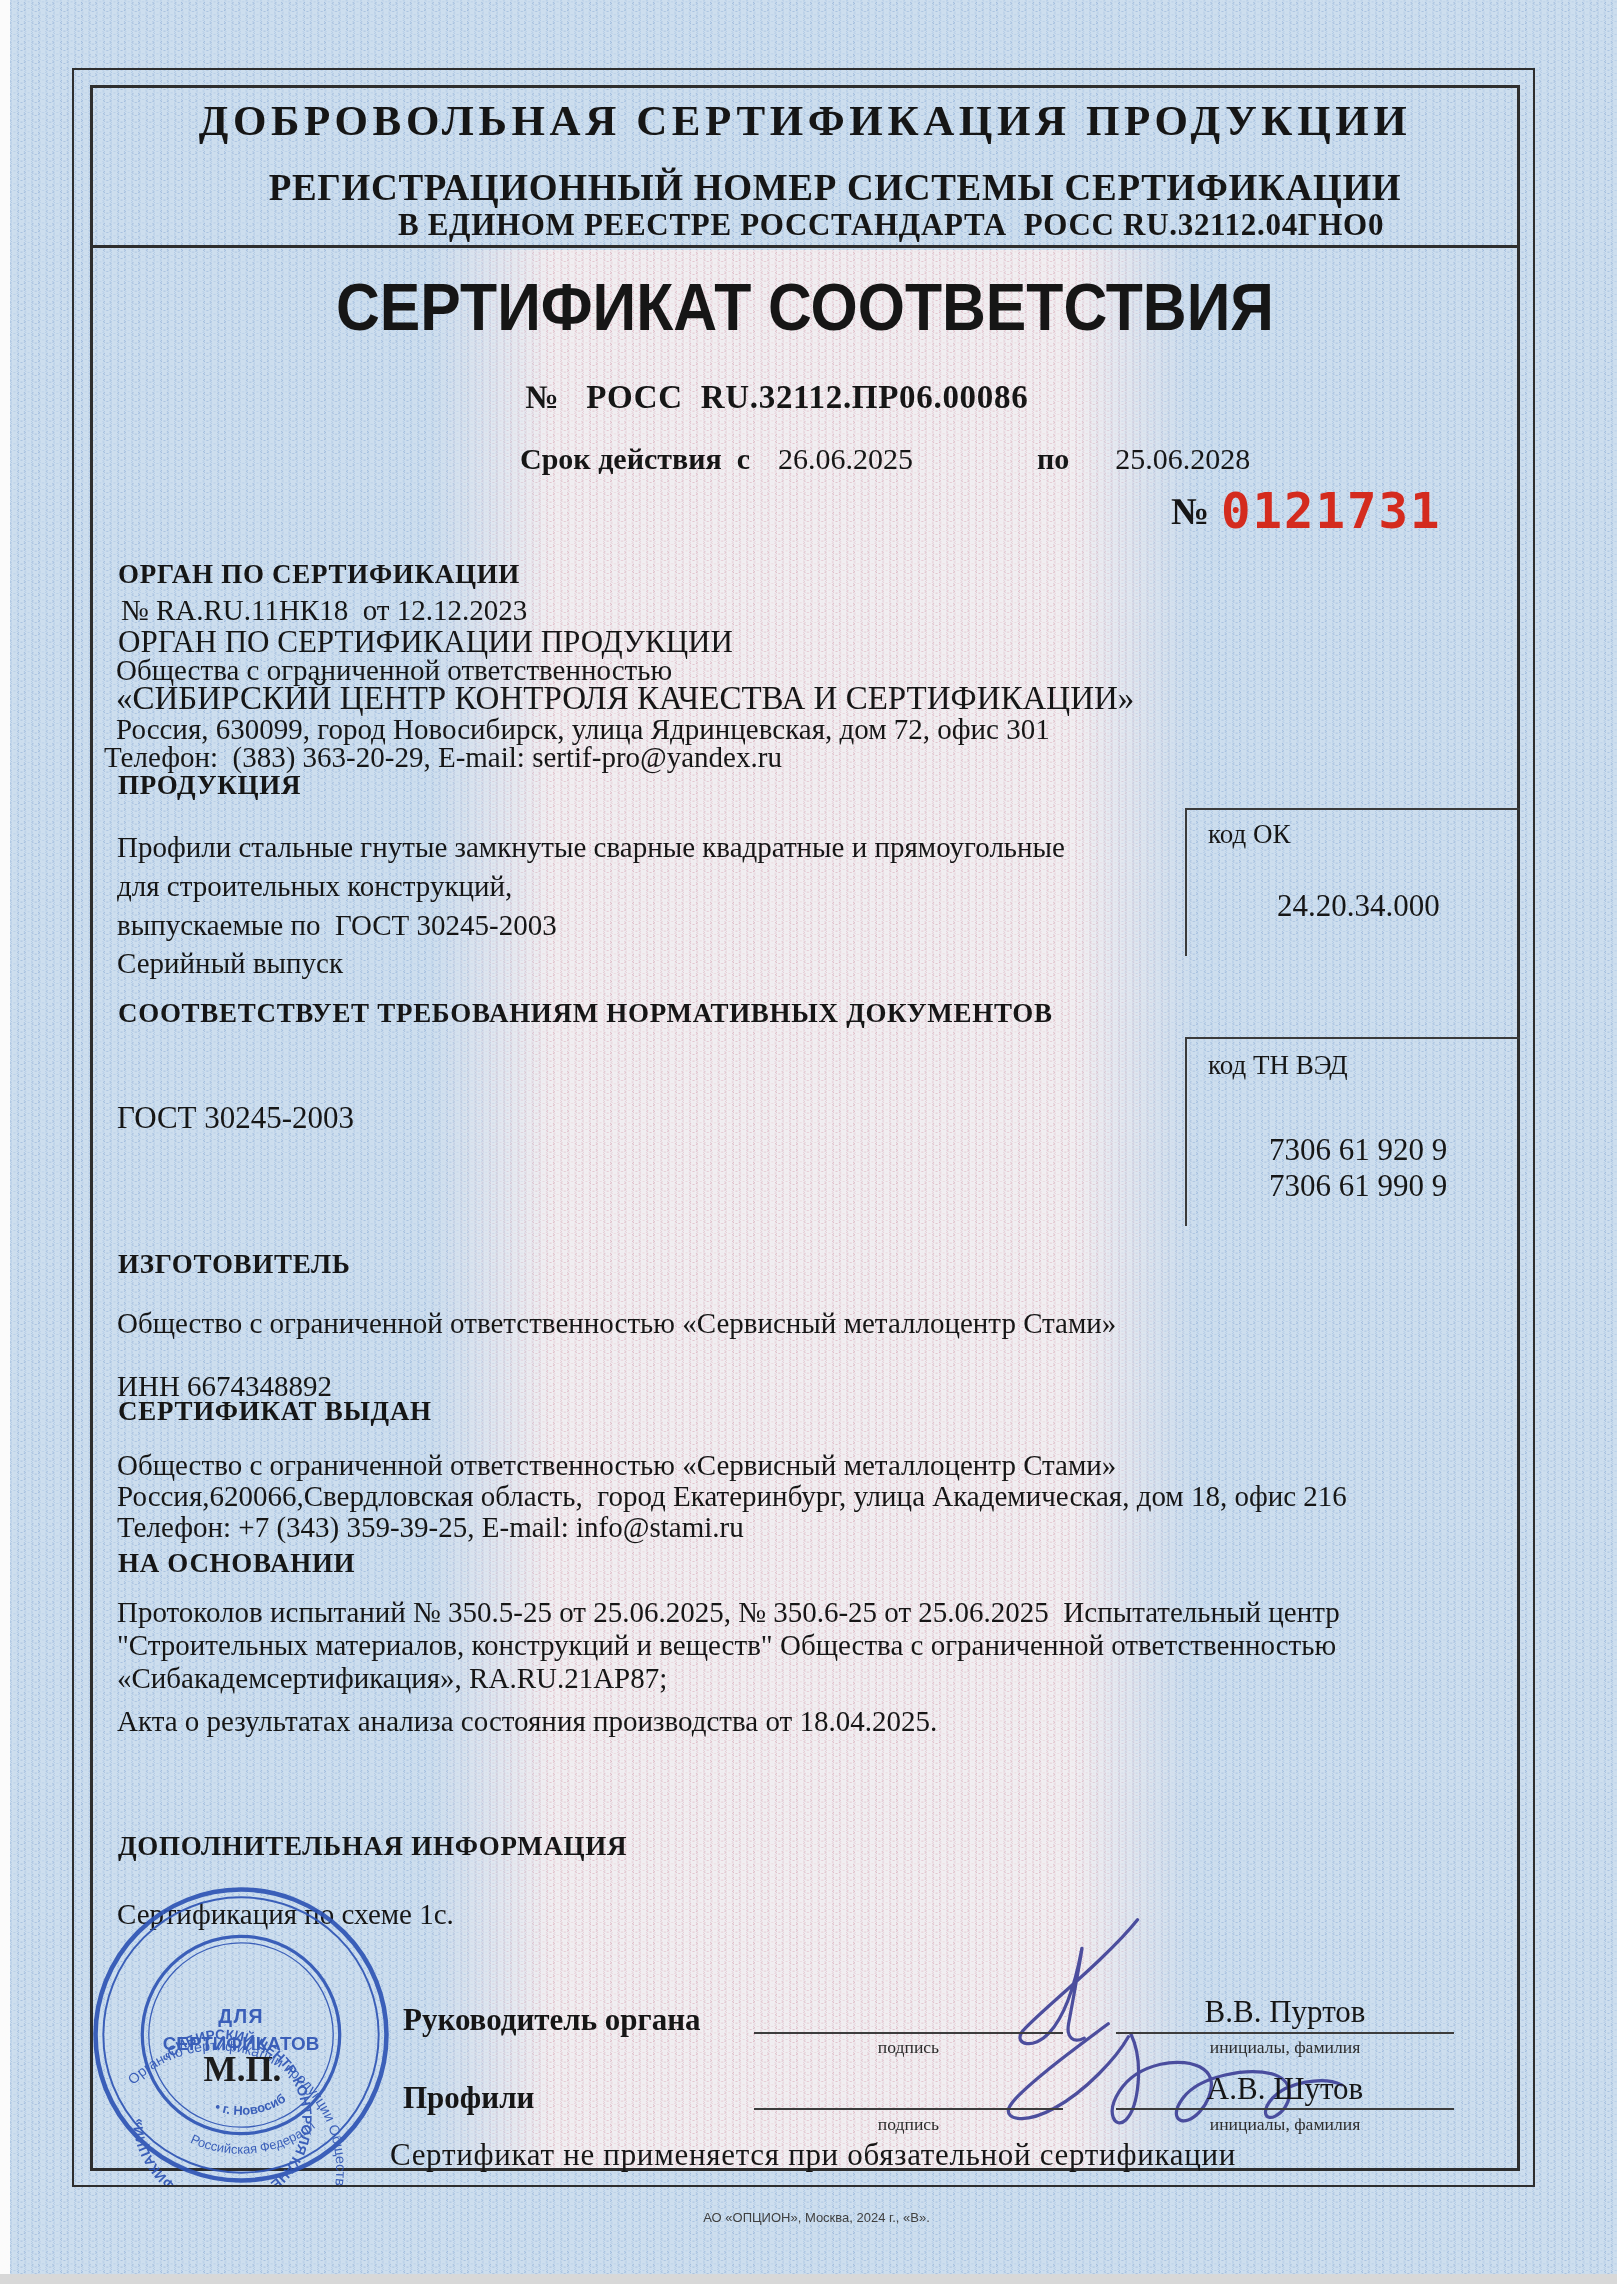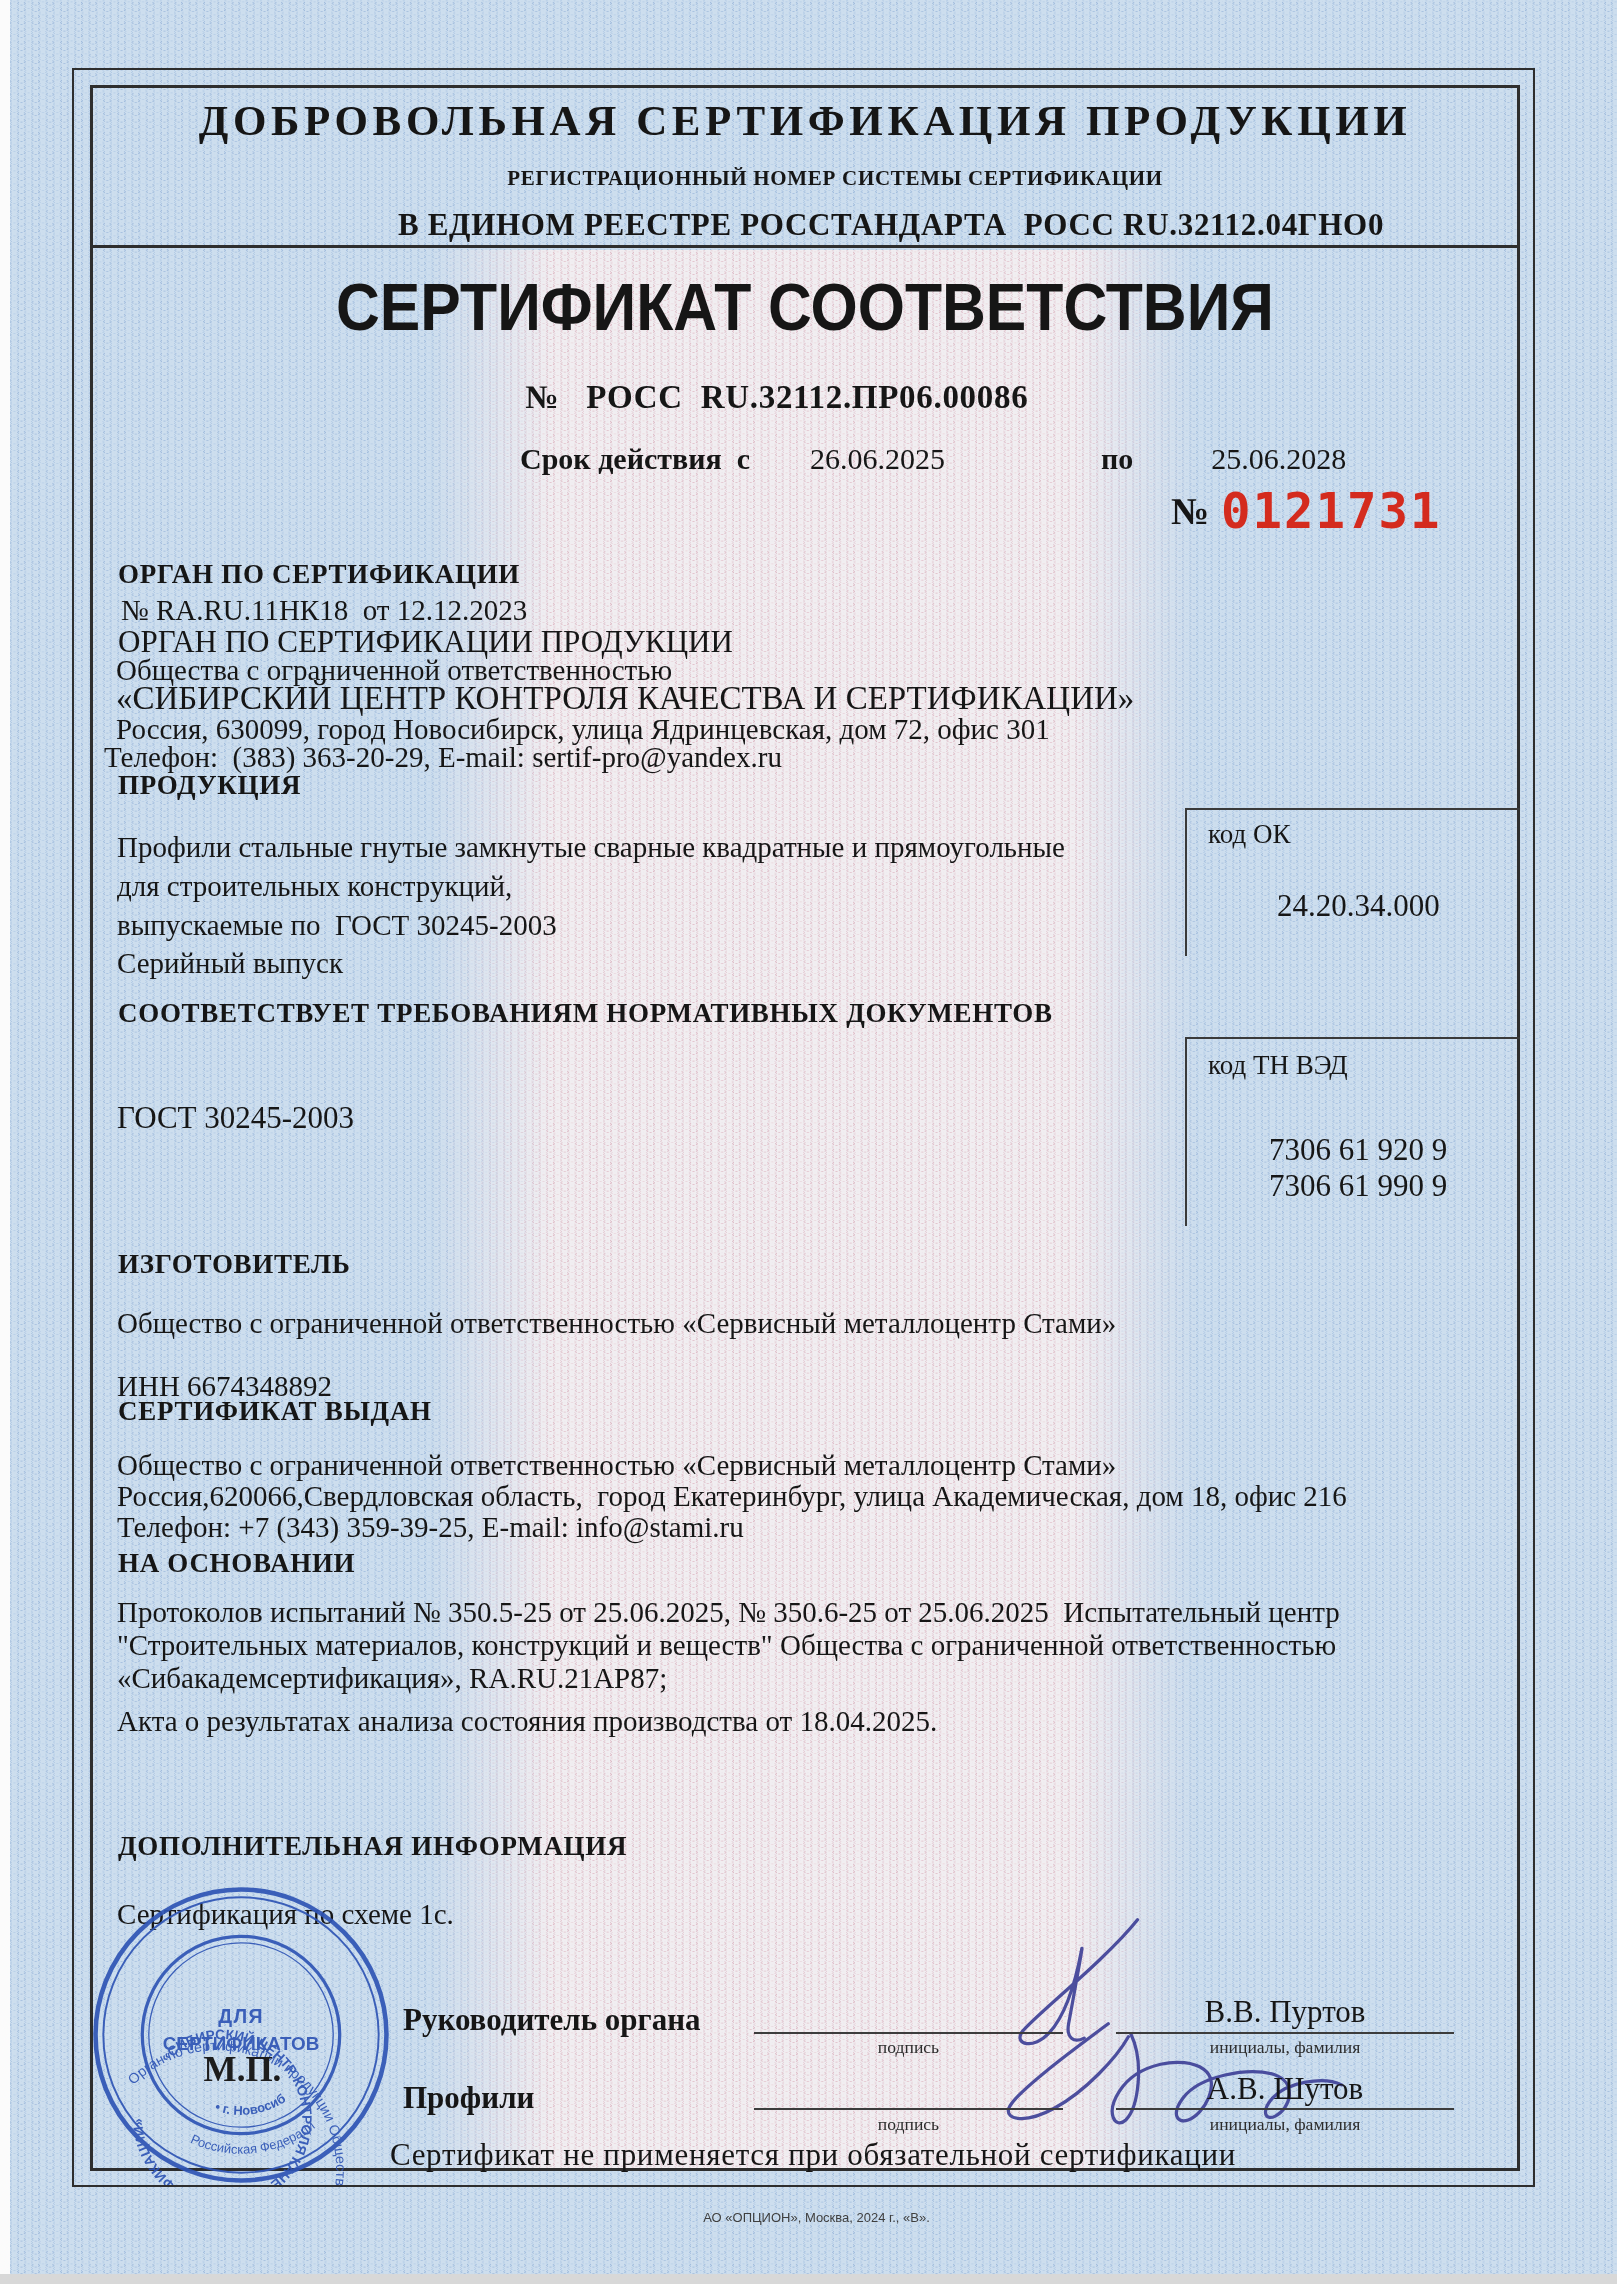--- a/index.html
+++ b/index.html
@@ -23,26 +23,26 @@
   .edge-left{position:absolute;left:0;top:0;width:9.8px;height:100%;background:#fbfbfb;}
   .edge-bottom{position:absolute;left:0;top:2274px;width:100%;height:9.8px;background:#d8d8d8;}
   
   .frame-outer{position:absolute;left:72px;top:68px;width:1463px;height:2119px;border:2px solid #2e2e2e;box-sizing:border-box;}
   .frame-inner{position:absolute;left:90px;top:85px;width:1430px;height:2086px;border:3.3px solid #2e2e2e;box-sizing:border-box;}
   .hdr-divider{position:absolute;left:93px;top:245px;width:1424px;height:2.6px;background:#2e2e2e;}
   .abs{position:absolute;}
   .ctr{text-align:center;}
   
   .hdr1{left:91px;top:96px;width:1428px;font-size:43px;font-weight:bold;letter-spacing:4.6px;}
-  .hdr2{left:91px;top:166px;width:1488px;font-size:21px;font-weight:bold;letter-spacing:0.7px;}
+  .hdr2{left:91px;top:166px;width:1488px;font-size:37px;font-weight:bold;letter-spacing:0.7px;}
   .hdr3{left:91px;top:207px;width:1600px;font-size:31px;font-weight:bold;letter-spacing:0.7px;}
   .doc-title{left:91px;top:269px;width:1428px;font-family:"Liberation Sans",sans-serif;
              font-size:66px;font-weight:bold;transform:scaleX(.92);transform-origin:center;letter-spacing:0px;}
   .certnum-row{left:91px;top:379px;width:1372px;font-size:33px;font-weight:bold;letter-spacing:0.7px;}
-  .validity-row{left:520px;top:442px;font-size:30px;display:flex;align-items:baseline;gap:32px;}
+  .validity-row{left:520px;top:442px;font-size:30px;display:flex;align-items:baseline;}
   .validity-row .b{font-weight:bold;}
   .validity-row .v{margin-left:28px;}
   .validity-row .po{margin-left:124px;font-weight:bold;}
   .validity-row .v2{margin-left:46px;}
   .blankno-label{left:1171px;top:489px;font-size:38px;font-weight:bold;}
   .blankno-value{left:1221px;top:483px;font-family:"DejaVu Sans Mono",monospace;
                  font-size:49px;font-weight:bold;letter-spacing:2px;color:#d42b1e;}
   
   .h-sec{font-size:27px;font-weight:bold;letter-spacing:0.7px;}
   .t-body{font-size:29px;white-space:nowrap;}

